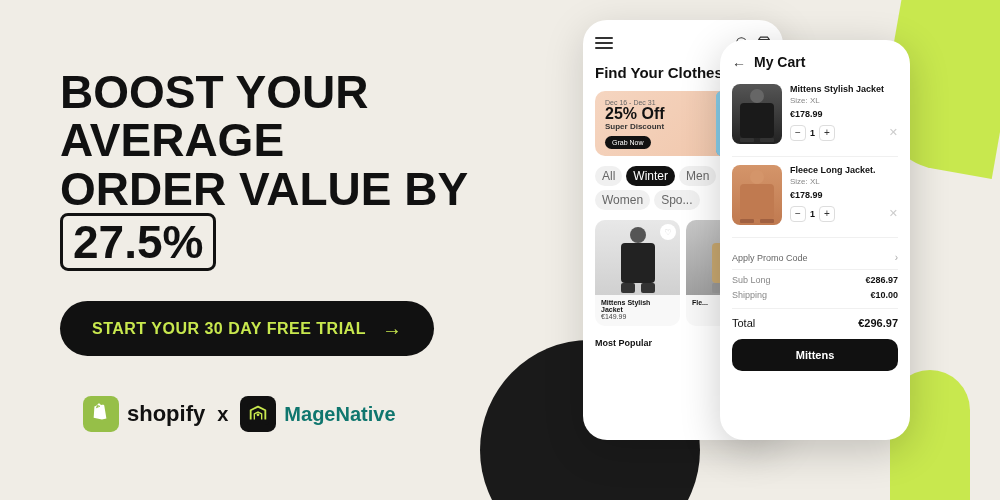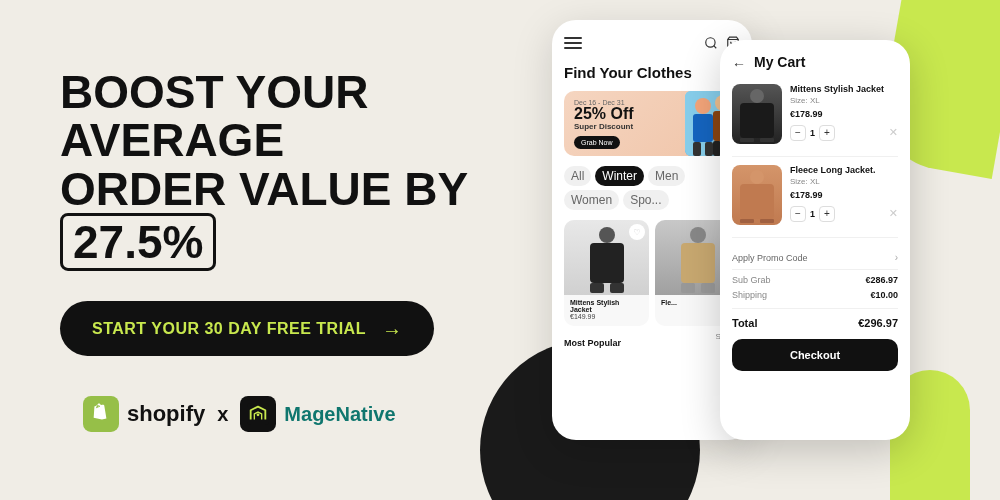--- a/index.html
+++ b/index.html
@@ -168,21 +168,21 @@
       right: 0;
       top: 0;
       width: 500px;
       height: 500px;
       z-index: 5;
     }
 
     
     .phone-center {
       position: absolute;
-      left: 52px;
+      left: 83px;
       top: 20px;
       width: 200px;
       height: 420px;
       background: white;
       border-radius: 24px;
       box-shadow: 0 10px 40px rgba(0,0,0,0.15);
       overflow: hidden;
       z-index: 6;
     }
 
@@ -525,21 +525,21 @@
     }
 
     .total-row {
       display: flex;
       justify-content: space-between;
       margin: 6px 0 10px;
     }
 
     .total-label {
       font-size: 11px;
-      font-weight: 700;
+      font-weight: 400;
       color: #111;
     }
 
     .total-value {
       font-size: 11px;
       font-weight: 700;
       color: #111;
     }
 
     .checkout-btn {
@@ -769,33 +769,33 @@
         </div>
 
         <div class="divider"></div>
 
         <div class="promo-code-row">
           <span class="promo-code-label">Apply Promo Code</span>
           <span class="promo-code-chevron">›</span>
         </div>
 
         <div class="summary-row">
-          <span class="summary-label">Sub Grab</span>
+          <span class="summary-label">Sub Long</span>
           <span class="summary-value">€286.97</span>
         </div>
         <div class="summary-row">
           <span class="summary-label">Shipping</span>
           <span class="summary-value">€10.00</span>
         </div>
 
         <div class="divider"></div>
 
         <div class="total-row">
           <span class="total-label">Total</span>
           <span class="total-value">€296.97</span>
         </div>
 
-        <div class="checkout-btn">Checkout</div>
+        <div class="checkout-btn">Mittens</div>
       </div>
     </div>
 
   </div>
 </div>
 
 </body></html>

